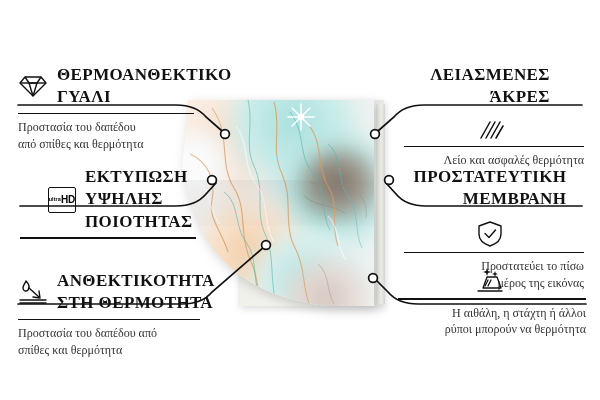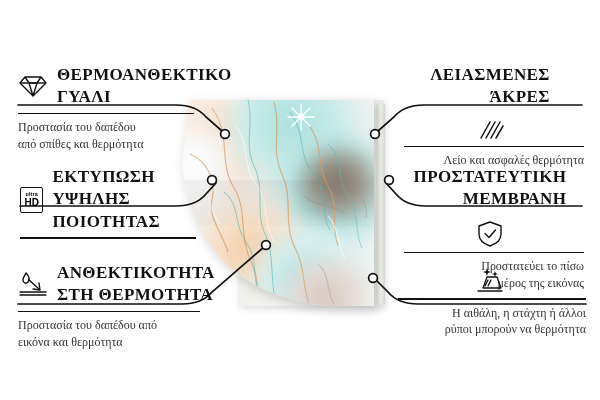--- a/index.html
+++ b/index.html
@@ -69,35 +69,35 @@
   .feat .rule{height:1.6px;background:#111;margin:4px 0 5px;}
   .feat .desc{font-size:12px;color:#333;line-height:1.38;}
   .left{text-align:left;}
   .left .head{flex-direction:row;}
   .right{text-align:right;}
   .right .head{flex-direction:column;justify-content:flex-end;}
   .ico{flex:0 0 auto;display:block;}
 
   .f1{left:18px;top:64px;width:186px;}
   .f2{left:20px;top:166px;width:184px;}
-  .f3{left:18px;top:262px;width:190px;}
+  .f3{left:18px;top:270px;width:190px;}
   .f4{left:396px;top:64px;width:188px;}
   .f5{left:396px;top:166px;width:188px;}
   .f6{left:392px;top:266px;width:194px;}
   .f1 .rule{width:176px;}
   .f2 .rule{width:176px;}
   .f3 .rule{width:182px;}
   .f4 .rule{width:180px;margin-left:auto;}
   .f5 .rule{width:180px;margin-left:auto;}
   .f6 .rule{width:188px;margin-left:auto;}
 
   .hd-box{
     width:26px;height:24px;border:1.6px solid #111;border-radius:2px;
-    display:flex;flex-direction:column;align-items:center;justify-content:center;
-    font-family:"Liberation Sans", sans-serif;line-height:1;
+    display:flex;flex-direction:row;align-items:center;justify-content:center;
+    font-family:"Liberation Sans", sans-serif;line-height:1;margin-left:28px;
   }
   .hd-box .u{font-size:5.4px;font-weight:700;letter-spacing:.1px;}
   .hd-box .h{font-size:10px;font-weight:700;margin-top:.5px;}
 </style>
 </head>
 <body>
 
 <div class="stage">
 
   <div class="product">
@@ -224,21 +224,21 @@
         </g>
       </svg>
       <div class="ttl">
         <span>ΑΝΘΕΚΤΙΚΟΤΗΤΑ</span><br>
         <span>ΣΤΗ ΘΕΡΜΟΤΗΤΑ</span>
       </div>
     </div>
     <div class="rule"></div>
     <div class="desc">
       <span>Προστασία του δαπέδου από</span><br>
-      <span>εικόνα και θερμότητα</span>
+      <span>σπίθες και θερμότητα</span>
     </div>
   </div>
 
   <div class="feat right f4">
     <div class="head">
       <div class="ttl">
         <span>ΛΕΙΑΣΜΕΝΕΣ</span><br>
         <span>ΆΚΡΕΣ</span>
       </div>
       <svg class="ico" width="28" height="24" viewBox="0 0 28 24">

